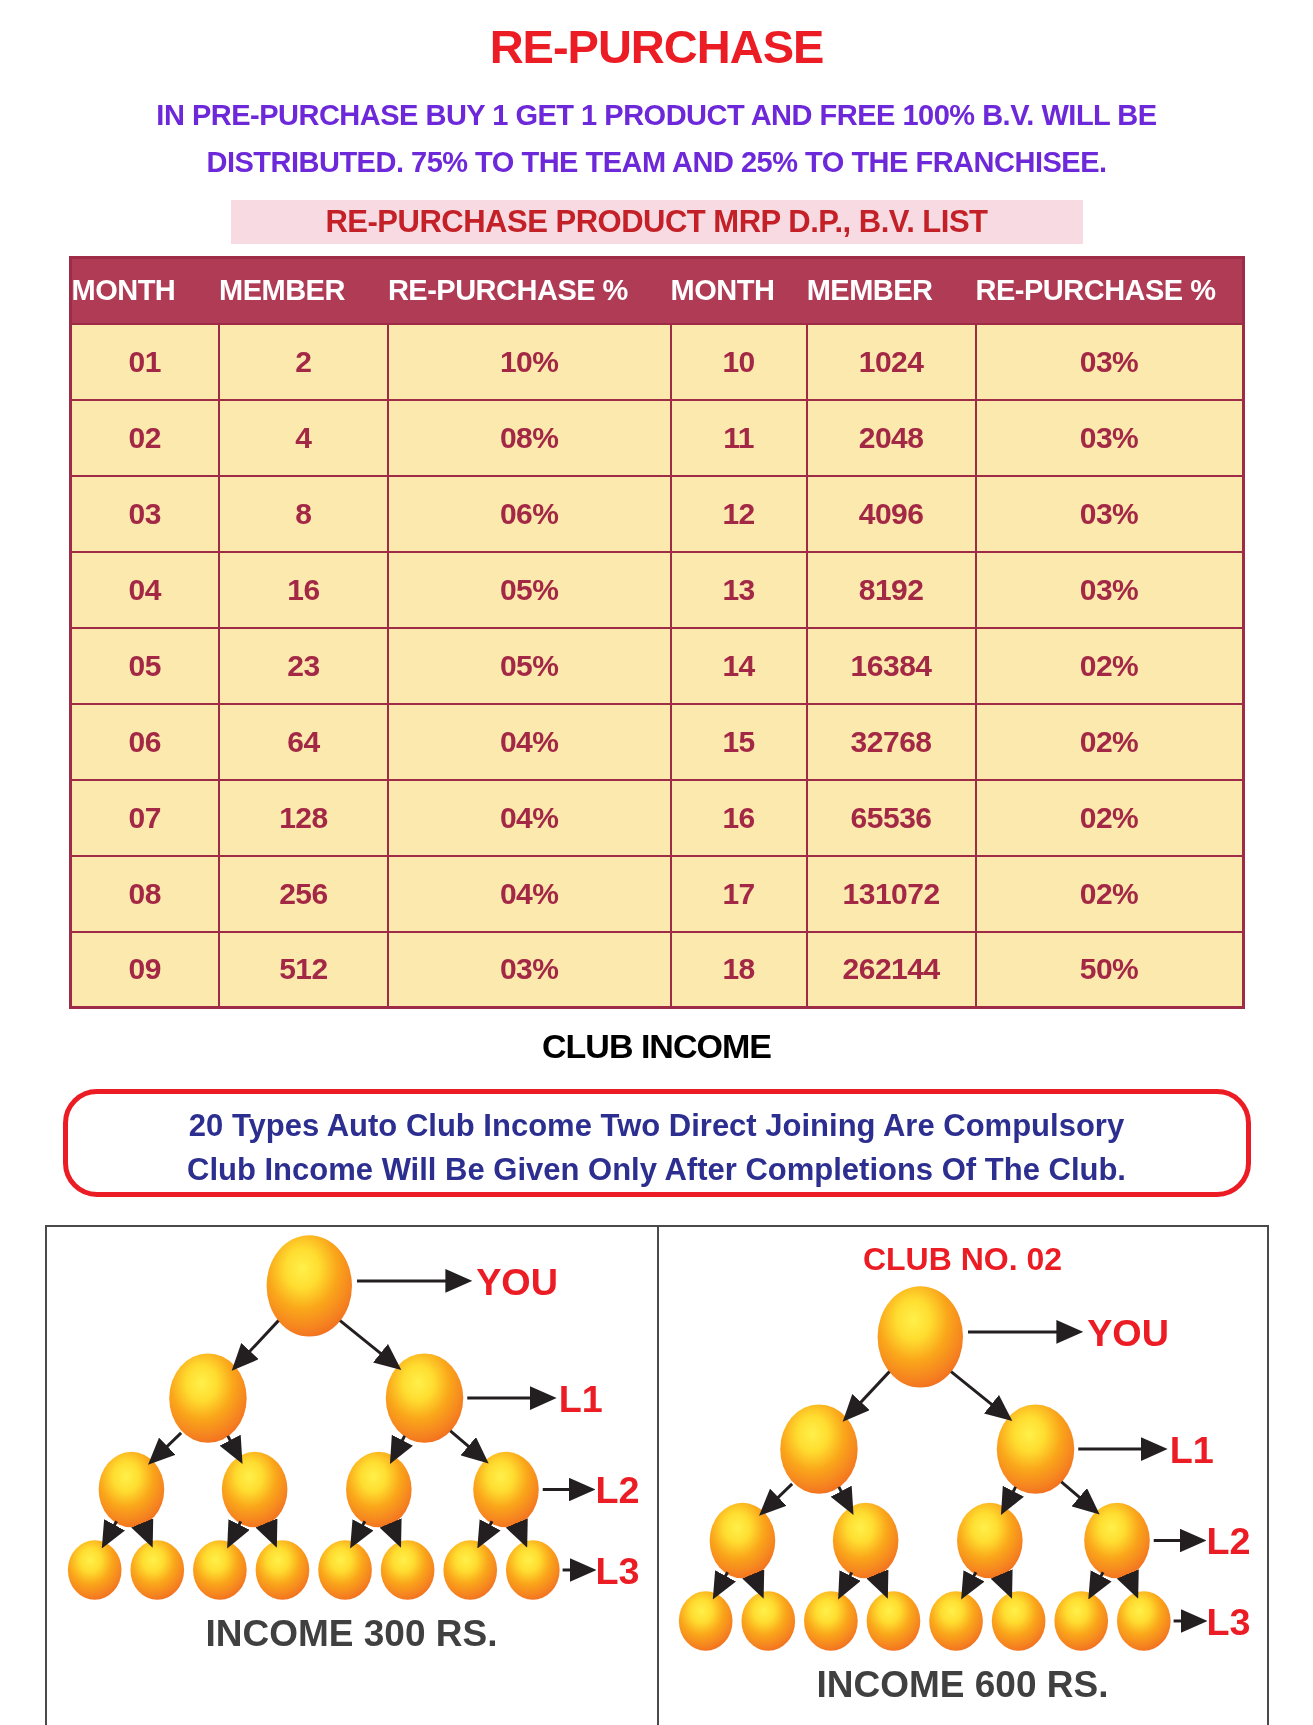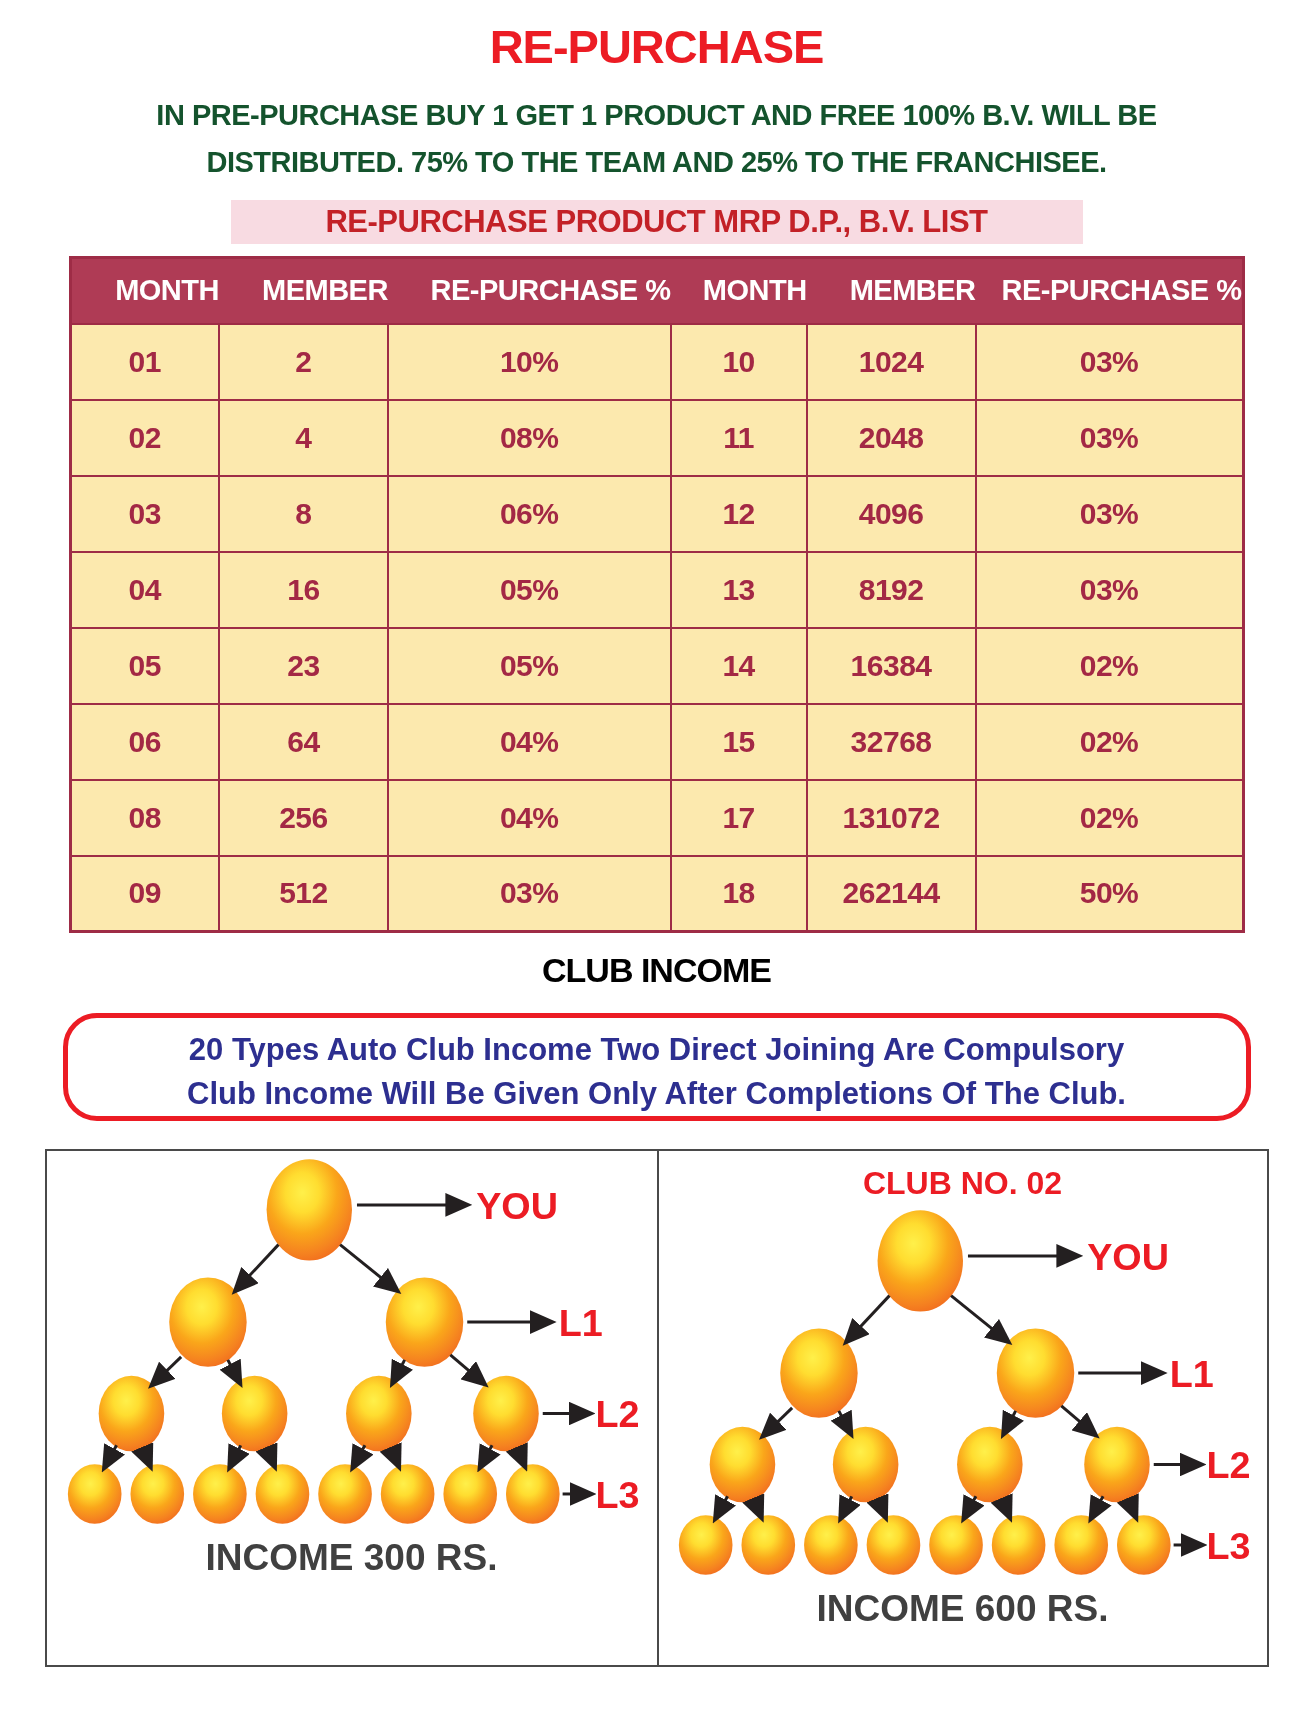--- a/index.html
+++ b/index.html
@@ -8,36 +8,36 @@
     font-family:"Liberation Sans", sans-serif; font-weight:bold;
     overflow:hidden;
   }
   .page { width:1313px; height:1725px; position:relative; }
 
   .main-title {
     text-align:center; color:#EC1C24; font-size:47px;
     letter-spacing:-1px; padding-top:19px;
   }
   .intro {
-    text-align:center; color:#14532d; font-size:29px;
+    text-align:center; color:#6d28d9; font-size:29px;
     letter-spacing:-0.5px; margin-top:18px; line-height:47px;
   }
   .banner {
     display:block; width:852px; margin:14px auto 0 auto;
     background:#F8DBE2; color:#C32127; font-size:31px;
     text-align:center; line-height:44px; letter-spacing:-0.5px;
   }
 
   table.repurchase {
     width:1176px; margin:12px auto 0 auto; border-collapse:collapse;
     border:3px solid #9E2C46; table-layout:fixed;
   }
   table.repurchase th {
     background:#AF3B55; color:#ffffff; font-size:29px;
-    height:66px; letter-spacing:-0.5px; text-align:right;
+    height:66px; letter-spacing:-0.5px; text-align:left;
   }
   table.repurchase td {
     background:#FCE9AE; color:#A32845; font-size:30px;
     height:76px; text-align:center; border:2px solid #9E2C46;
     letter-spacing:-0.5px;
   }
 
   .club-title {
     text-align:center; color:#000000; font-size:34px;
     letter-spacing:-1px; margin-top:18px;
@@ -140,20 +140,28 @@
         <td>14</td>
         <td>16384</td>
         <td>02%</td>
       </tr>
       <tr>
         <td>06</td>
         <td>64</td>
         <td>04%</td>
         <td>15</td>
         <td>32768</td>
+        <td>02%</td>
+      </tr>
+      <tr>
+        <td>07</td>
+        <td>128</td>
+        <td>04%</td>
+        <td>16</td>
+        <td>65536</td>
         <td>02%</td>
       </tr>
       <tr>
         <td>08</td>
         <td>256</td>
         <td>04%</td>
         <td>17</td>
         <td>131072</td>
         <td>02%</td>
       </tr>

